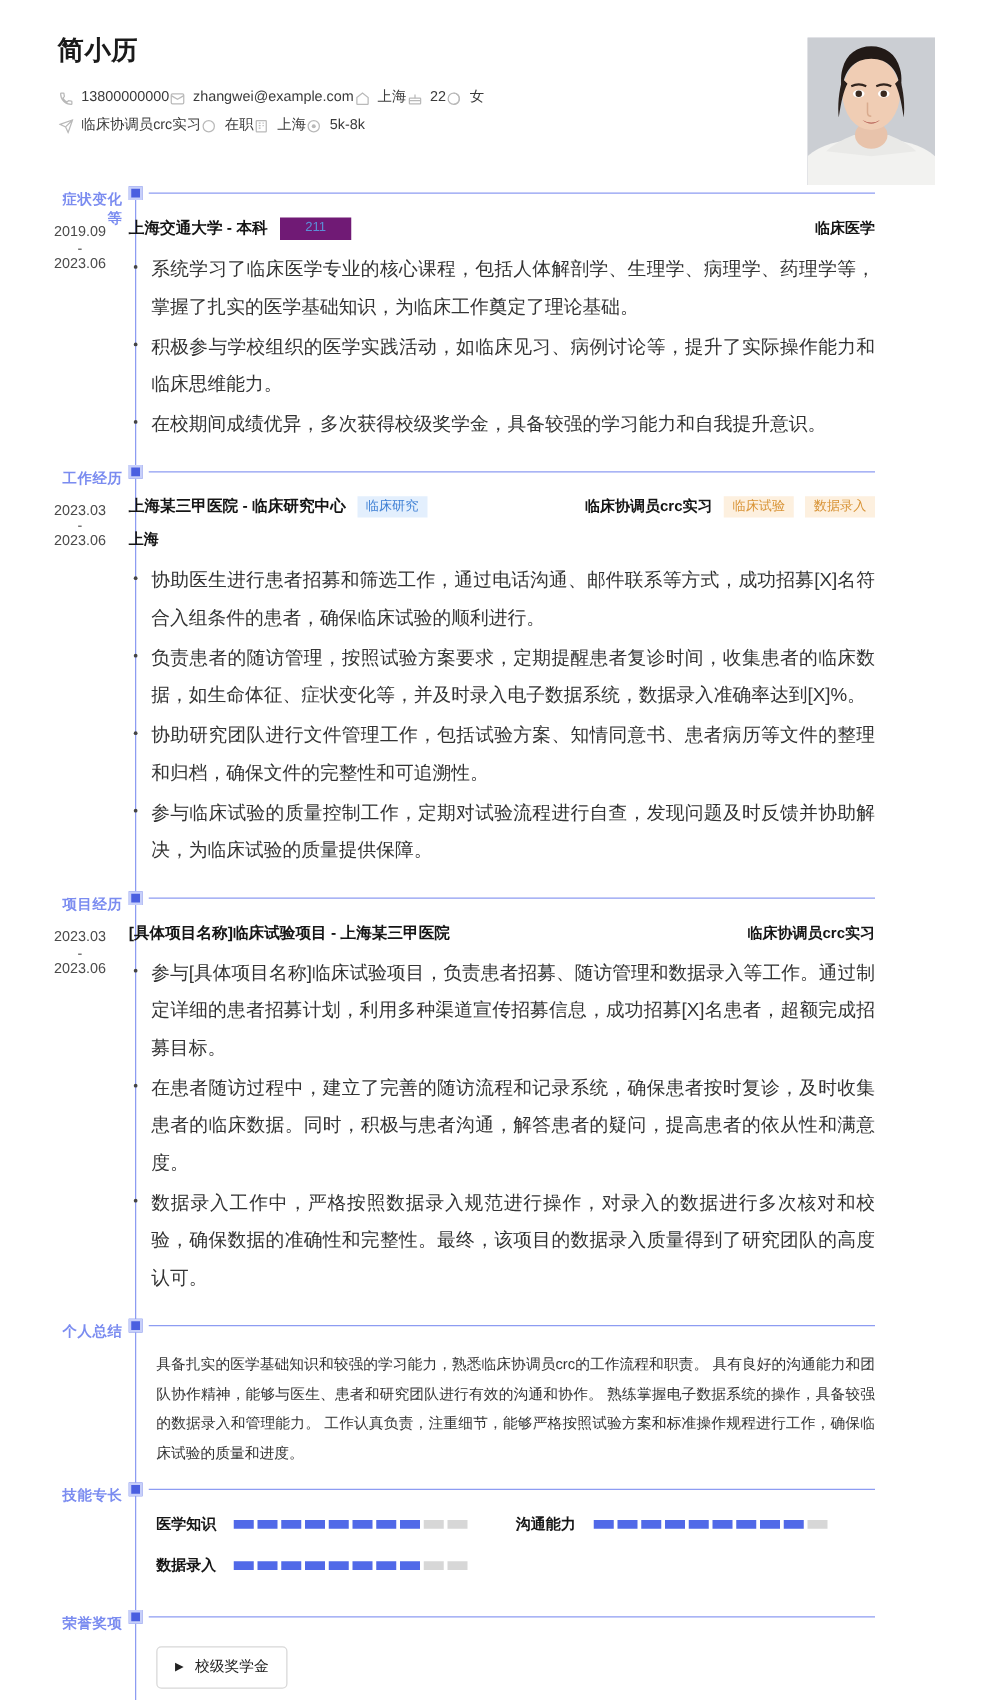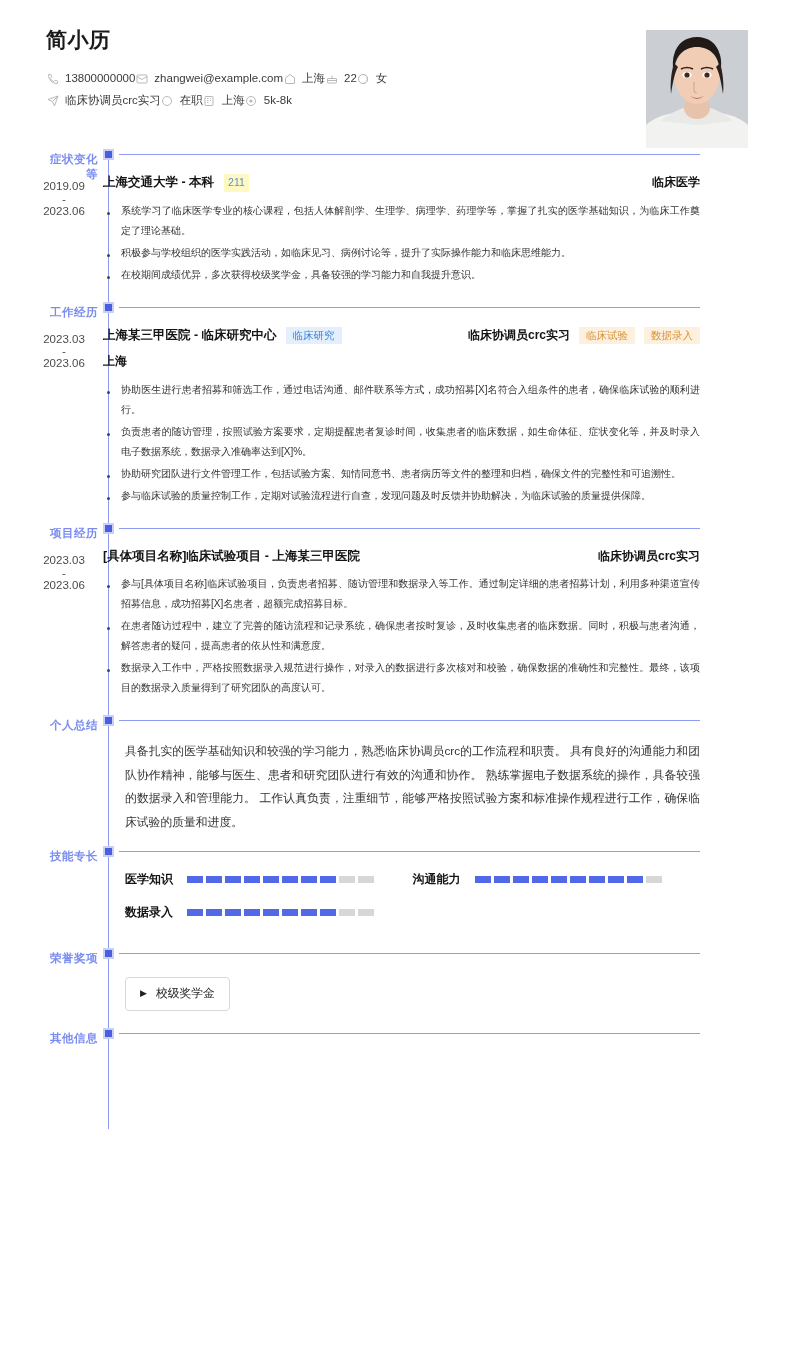--- a/index.html
+++ b/index.html
@@ -157,38 +157,38 @@
     font-size: 10.5px;
     padding: 2px 7px;
     margin-left: 9px;
     line-height: 1.3;
     white-space: nowrap;
   }
   .tag-blue { background: #e3effd; color: #3d7fd4; }
   .tag-orange { background: #fdf0df; color: #d89336; }
   .badge-211 {
     font-size: 10.5px;
-    background: #fef9c3;
+    background: #701a75;
     color: #5b8fd6;
-    padding: 2px 4px;
+    padding: 2px 20px;
     margin-left: 10px;
     line-height: 1.3;
   }
   .sub-line {
     font-size: 12px;
     font-weight: bold;
     color: #151515;
     margin-bottom: 10px;
   }
 
   ul.bullets { list-style: none; margin: 0; padding: 0; }
   ul.bullets li {
     position: relative;
     padding-left: 18px;
-    font-size: 10px;
+    font-size: 15px;
     line-height: 2.0;
     color: #333;
     margin-bottom: 2px;
     text-align: justify;
   }
   ul.bullets li::before {
     content: "";
     position: absolute;
     left: 4px;
     top: 11px;

